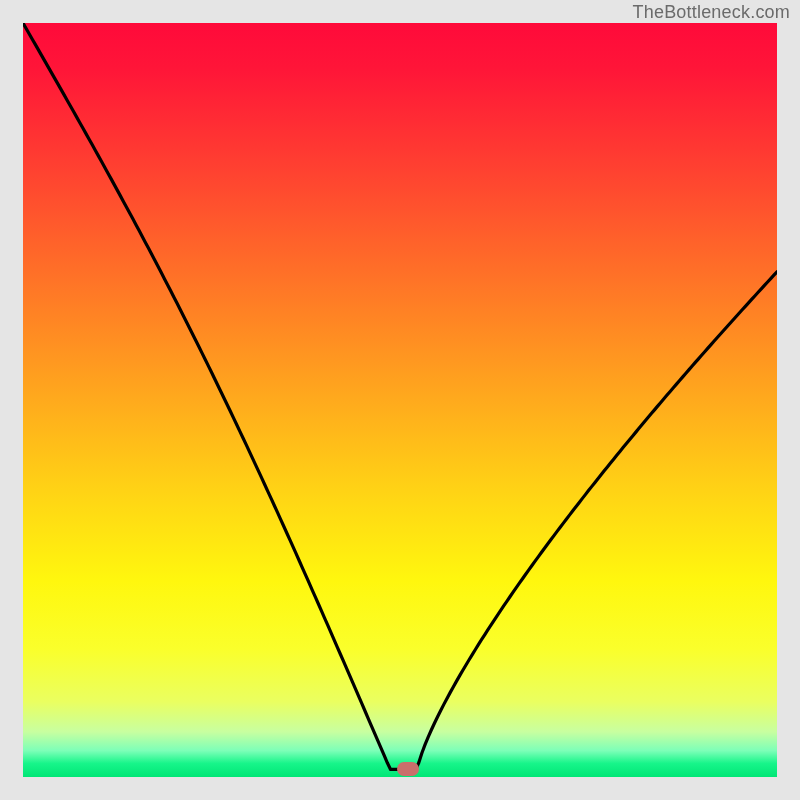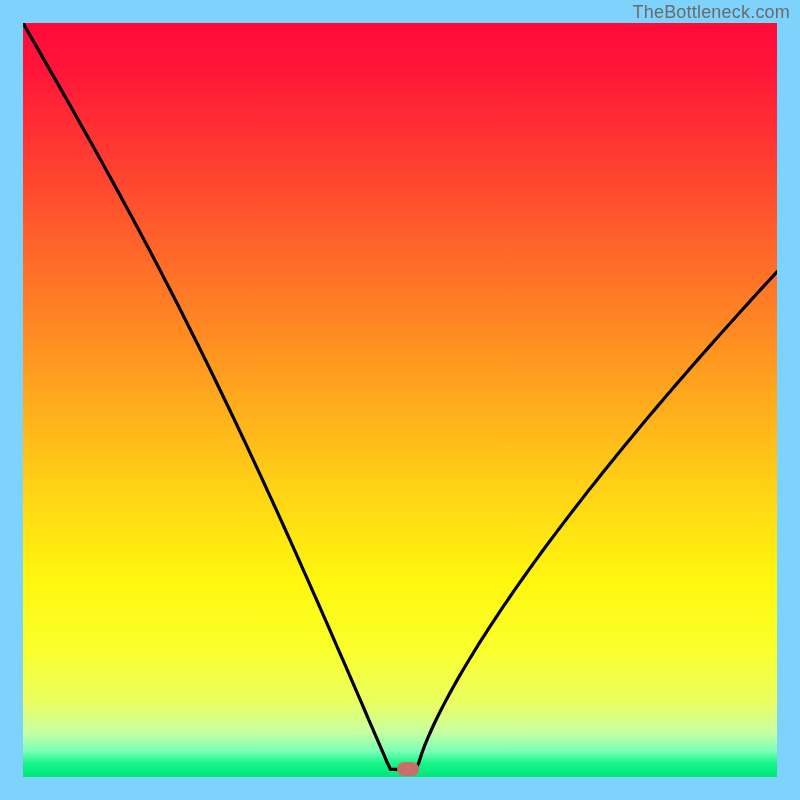--- a/index.html
+++ b/index.html
@@ -8,21 +8,21 @@
     width: 800px;
     height: 800px;
     background: #000;
     overflow: hidden;
     font-family: Arial, Helvetica, sans-serif;
   }
   .frame {
     position: relative;
     width: 800px;
     height: 800px;
-    background: #7dd3fc;
+    background: #e5e5e5;
   }
   .watermark {
     position: absolute;
     top: 2px;
     right: 10px;
     color: #6b6b6b;
     font-size: 18px;
     font-weight: 500;
     z-index: 10;
     user-select: none;

